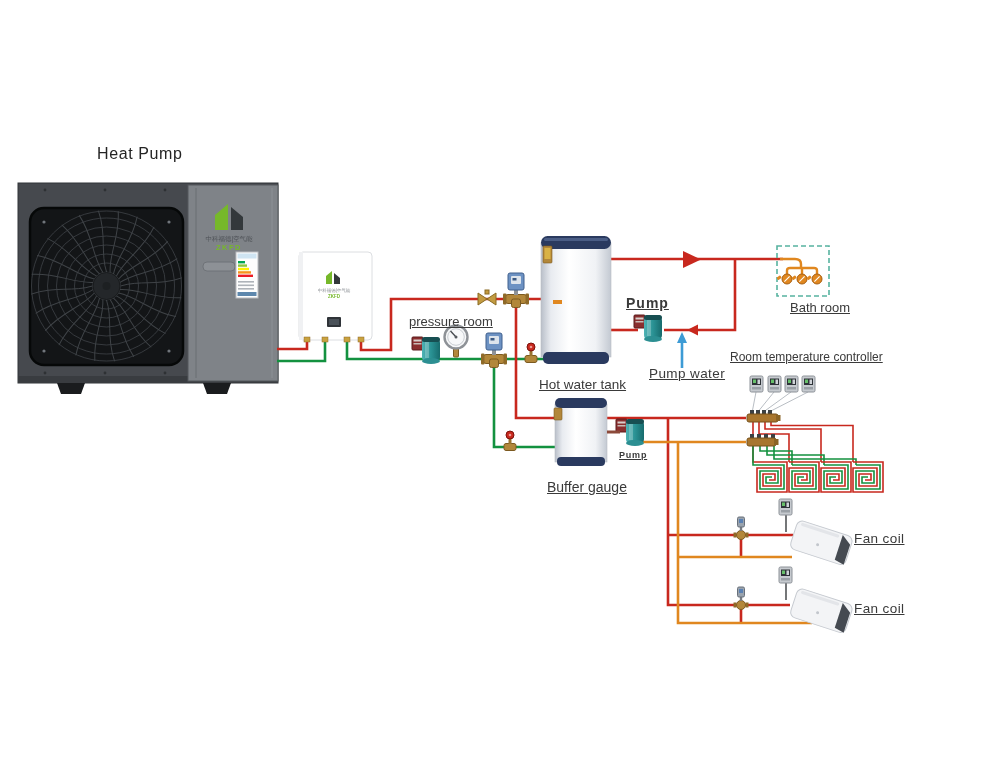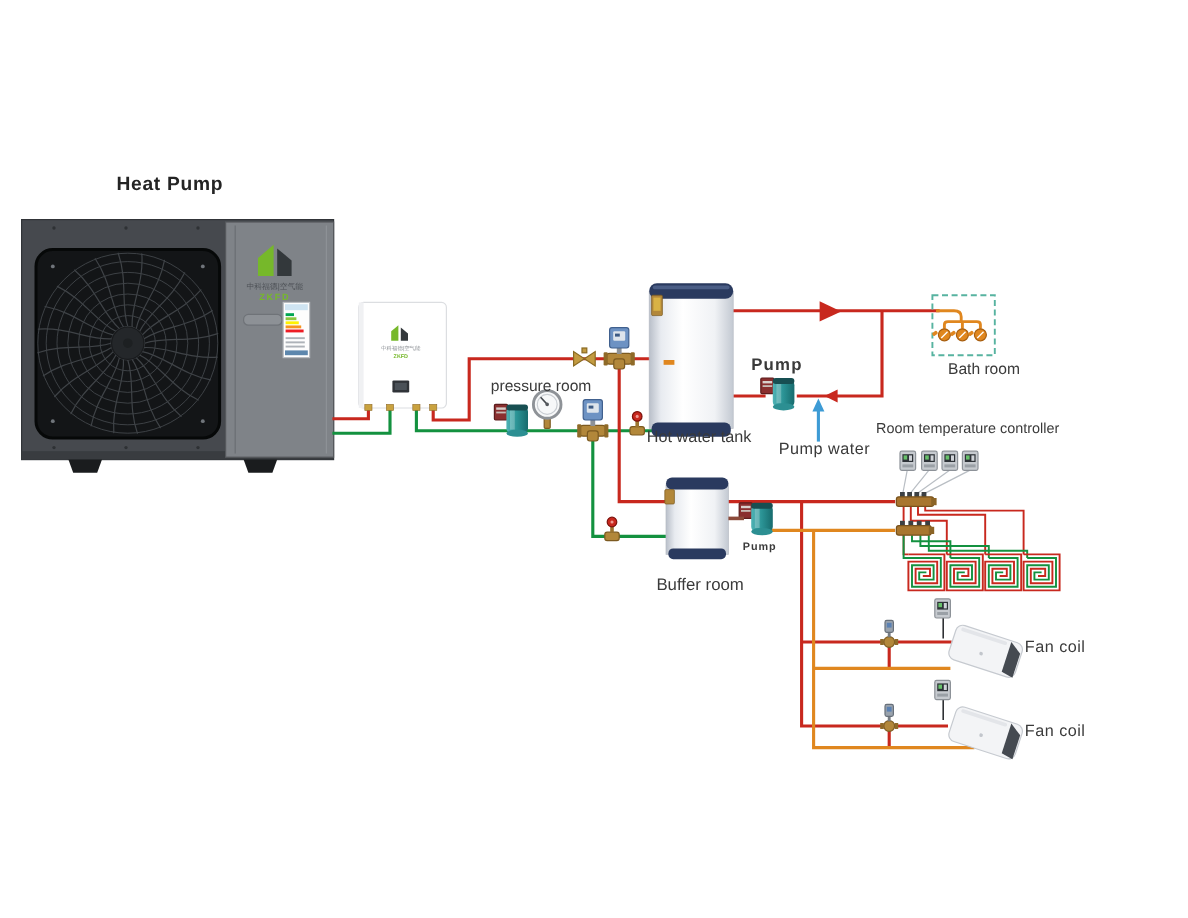--- a/index.html
+++ b/index.html
@@ -1,20 +1,20 @@
 <!DOCTYPE html>
 <html><head>
 <meta charset="utf-8">
 <style>
   html,body{margin:0;padding:0;background:#ffffff;}
   .stage{position:relative;width:990px;height:765px;background:#ffffff;overflow:hidden;
          font-family:"Liberation Sans",sans-serif;}
   .stage svg{position:absolute;left:0;top:0;}
-  .lbl{position:absolute;color:#3a3a3a;white-space:nowrap;line-height:1.1;}
-  .title{position:absolute;color:#242424;font-size:16px;letter-spacing:.6px;white-space:nowrap;font-weight:bold;}
+  .lbl{position:absolute;color:#3a3a3a;white-space:nowrap;line-height:1.1;text-decoration:underline;}
+  .title{position:absolute;color:#242424;font-size:16px;letter-spacing:.6px;white-space:nowrap;}
   .semi{font-weight:600;letter-spacing:1px;}
   .tinybold{font-weight:700;}
 </style>
 </head>
 <body>
 
 <div class="stage">
 
 <svg width="990" height="765" viewBox="0 0 990 765">
   <defs>
@@ -353,23 +353,23 @@
   <g transform="translate(822,612) rotate(18)">
     <rect x="-30" y="-16" width="58" height="30" rx="6" fill="#f3f4f6" stroke="#c6cad0"></rect>
     <polygon points="17,-15 27,-8 27,13 17,11" fill="#454a51"></polygon>
     <rect x="-26" y="-14" width="40" height="3" rx="1.5" fill="#e3e5e9"></rect>
     <circle cx="-4" cy="2" r="1.5" fill="#c2c6cc"></circle>
   </g>
 </svg>
 
 <div class="title" style="left:97px;top:145px;">Heat Pump</div>
 <div class="lbl" style="left:409px;top:315px;font-size:13px;">pressure room</div>
-<div class="lbl" style="left:539px;top:357px;font-size:13.5px;">Hot water tank</div>
+<div class="lbl" style="left:539px;top:378px;font-size:13.5px;">Hot water tank</div>
 <div class="lbl semi" style="left:626px;top:296px;font-size:14px;">Pump</div>
 <div class="lbl" style="left:649px;top:367px;font-size:13.5px;letter-spacing:.4px;">Pump water</div>
 <div class="lbl" style="left:770px;top:301px;font-size:13px;margin-left:20px;">Bath room</div>
 <div class="lbl" style="left:730px;top:351px;font-size:12px;">Room temperature controller</div>
 <div class="lbl tinybold" style="left:619px;top:451px;font-size:9px;letter-spacing:.8px;">Pump</div>
-<div class="lbl" style="left:547px;top:480px;font-size:14px;">Buffer room</div>
+<div class="lbl" style="left:547px;top:480px;font-size:14px;">Buffer gauge</div>
 <div class="lbl" style="left:854px;top:532px;font-size:13.5px;letter-spacing:.4px;">Fan coil</div>
 <div class="lbl" style="left:854px;top:602px;font-size:13.5px;letter-spacing:.4px;">Fan coil</div>
 
 </div>
 
 </body></html>

